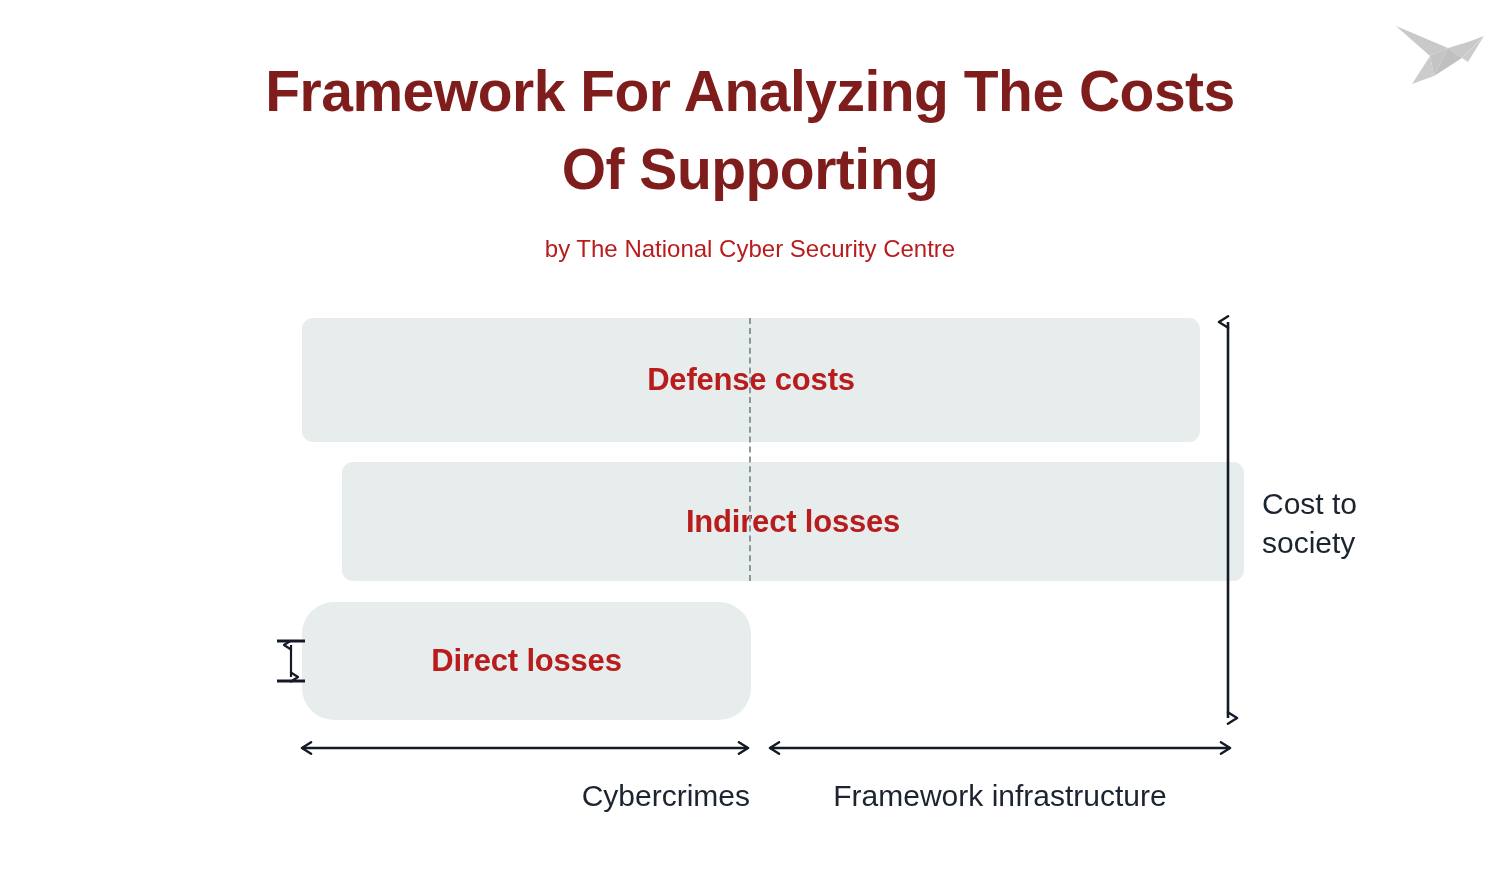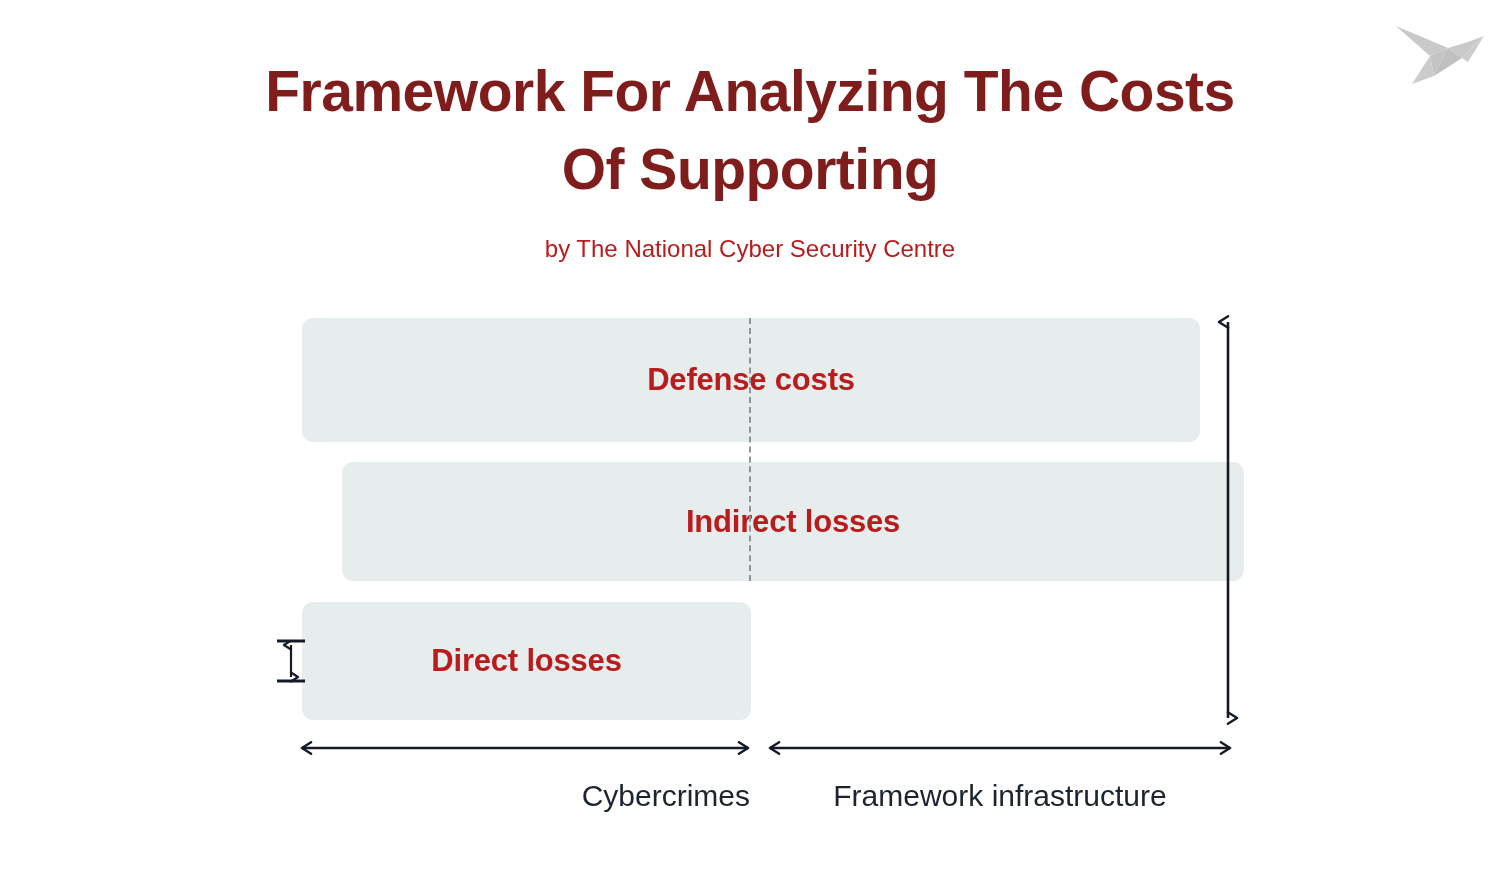--- a/index.html
+++ b/index.html
@@ -64,21 +64,21 @@
   .layer-label {
     font-size: 31px;
     font-weight: bold;
     color: #b91c1c;
     letter-spacing: -0.2px;
     position: relative;
     z-index: 3;
   }
   #box-defense  { left: 302px; top: 318px; width: 898px; height: 124px; }
   #box-indirect { left: 302px; top: 462px; width: 902px; height: 119px; margin-left: 40px; }
-  #box-direct   { left: 302px; top: 602px; width: 449px; height: 118px; }
+  #box-direct   { left: 302px; top: 602px; width: 449px; height: 118px; border-radius: 32px; }
 
   
   #box-direct .layer-label { margin-left: 0; }
 
   
   .divider {
     position: absolute;
     left: 749px;
     top: 318px;
     width: 0;
@@ -196,18 +196,22 @@
     </g>
 
     <g>
       <line x1="770" y1="748" x2="1230" y2="748" stroke="#141b26" stroke-width="2.6" marker-start="url(#ah-h)" marker-end="url(#ah-h)"></line>
     </g>
   </svg>
 
   <div class="annot" id="label-criminal-revenue">
   </div>
 
+  <div class="annot" id="label-cost-to-society">
+    <div>Cost to</div>
+    <div>society</div>
+  </div>
 
   <div class="annot" id="label-cybercrimes">Cybercrimes</div>
 
   <div class="annot" id="label-supporting-infrastructure">Framework infrastructure</div>
 
 </div>
 
 </body></html>

